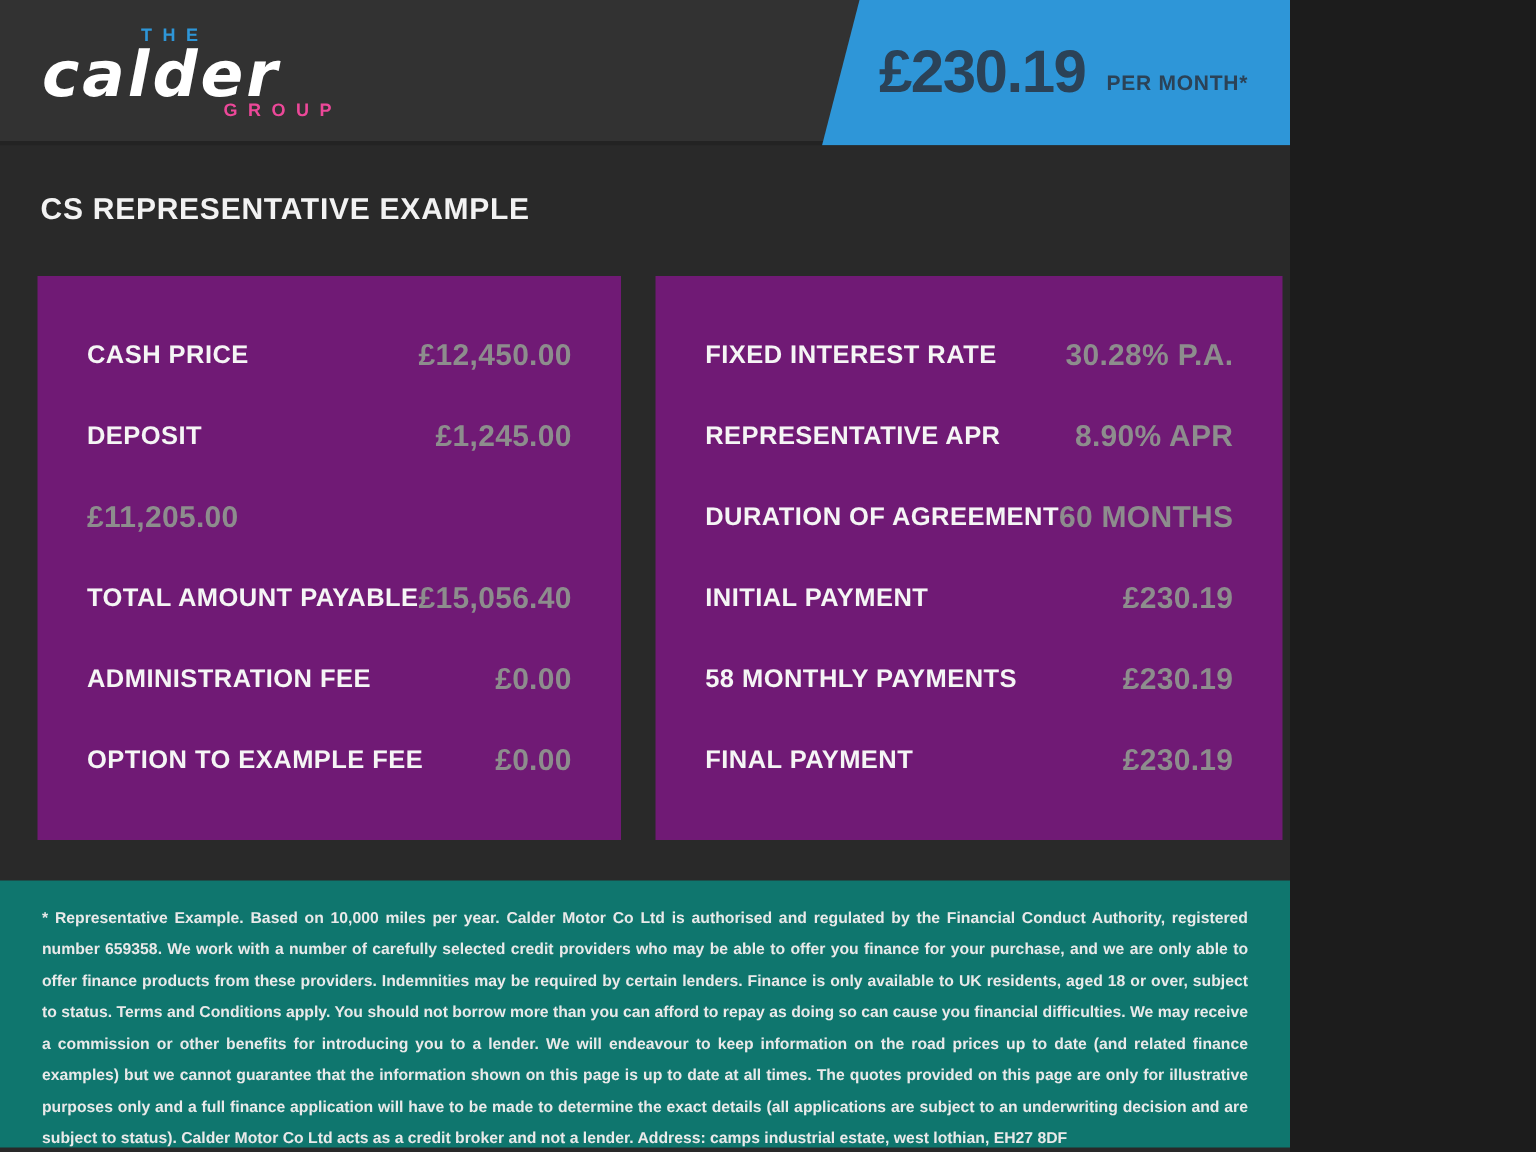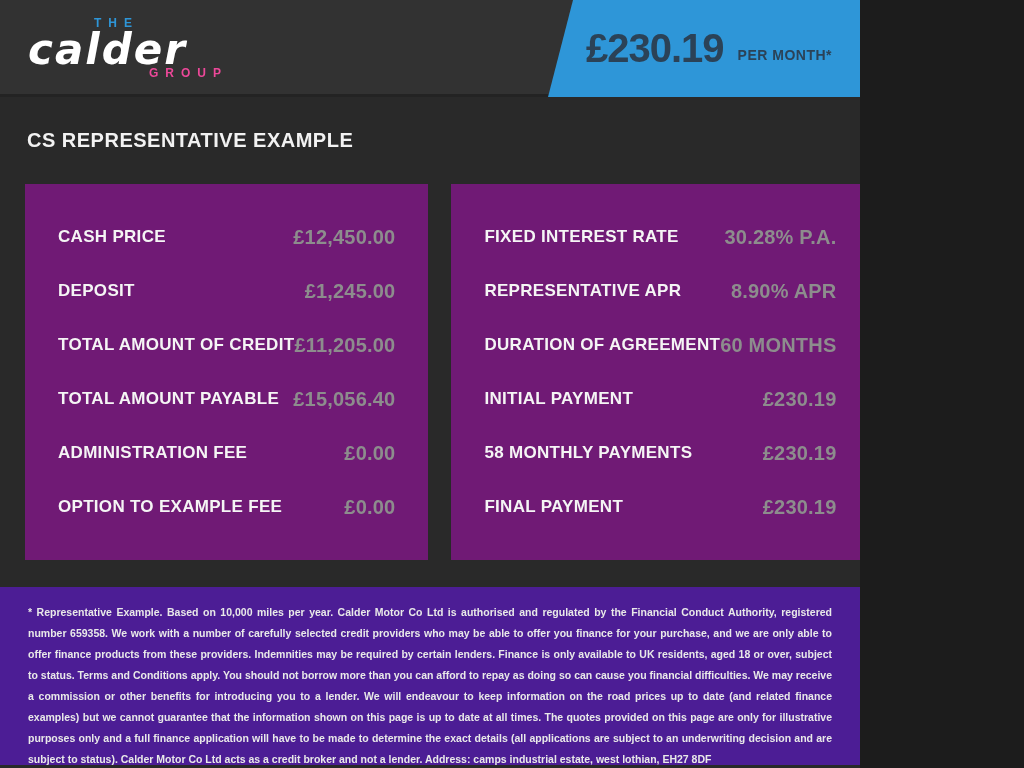--- a/index.html
+++ b/index.html
@@ -124,21 +124,21 @@
     color: #8D8D8D;
     font-size: 20px;
     font-weight: bold;
     letter-spacing: 0.2px;
     white-space: nowrap;
   }
 
   
   .footer {
     height: 178px;
-    background: #4c1d95;
+    background: #0f766e;
     padding: 15px 28px 0 28px;
   }
   .disclaimer {
     color: #e9e9e9;
     font-size: 10.5px;
     font-weight: bold;
     line-height: 21px;
     text-align: justify;
     letter-spacing: 0;
   }
@@ -168,21 +168,20 @@
       <div class="panel">
         <div class="finance-row">
           <span class="row-label">CASH PRICE</span>
           <span class="row-value">£12,450.00</span>
         </div>
         <div class="finance-row">
           <span class="row-label">DEPOSIT</span>
           <span class="row-value">£1,245.00</span>
         </div>
         <div class="finance-row">
-          <span class="row-label">TOTAL AMOUNT OF CREDIT</span>
           <span class="row-value">£11,205.00</span>
         </div>
         <div class="finance-row">
           <span class="row-label">TOTAL AMOUNT PAYABLE</span>
           <span class="row-value">£15,056.40</span>
         </div>
         <div class="finance-row">
           <span class="row-label">ADMINISTRATION FEE</span>
           <span class="row-value">£0.00</span>
         </div>

